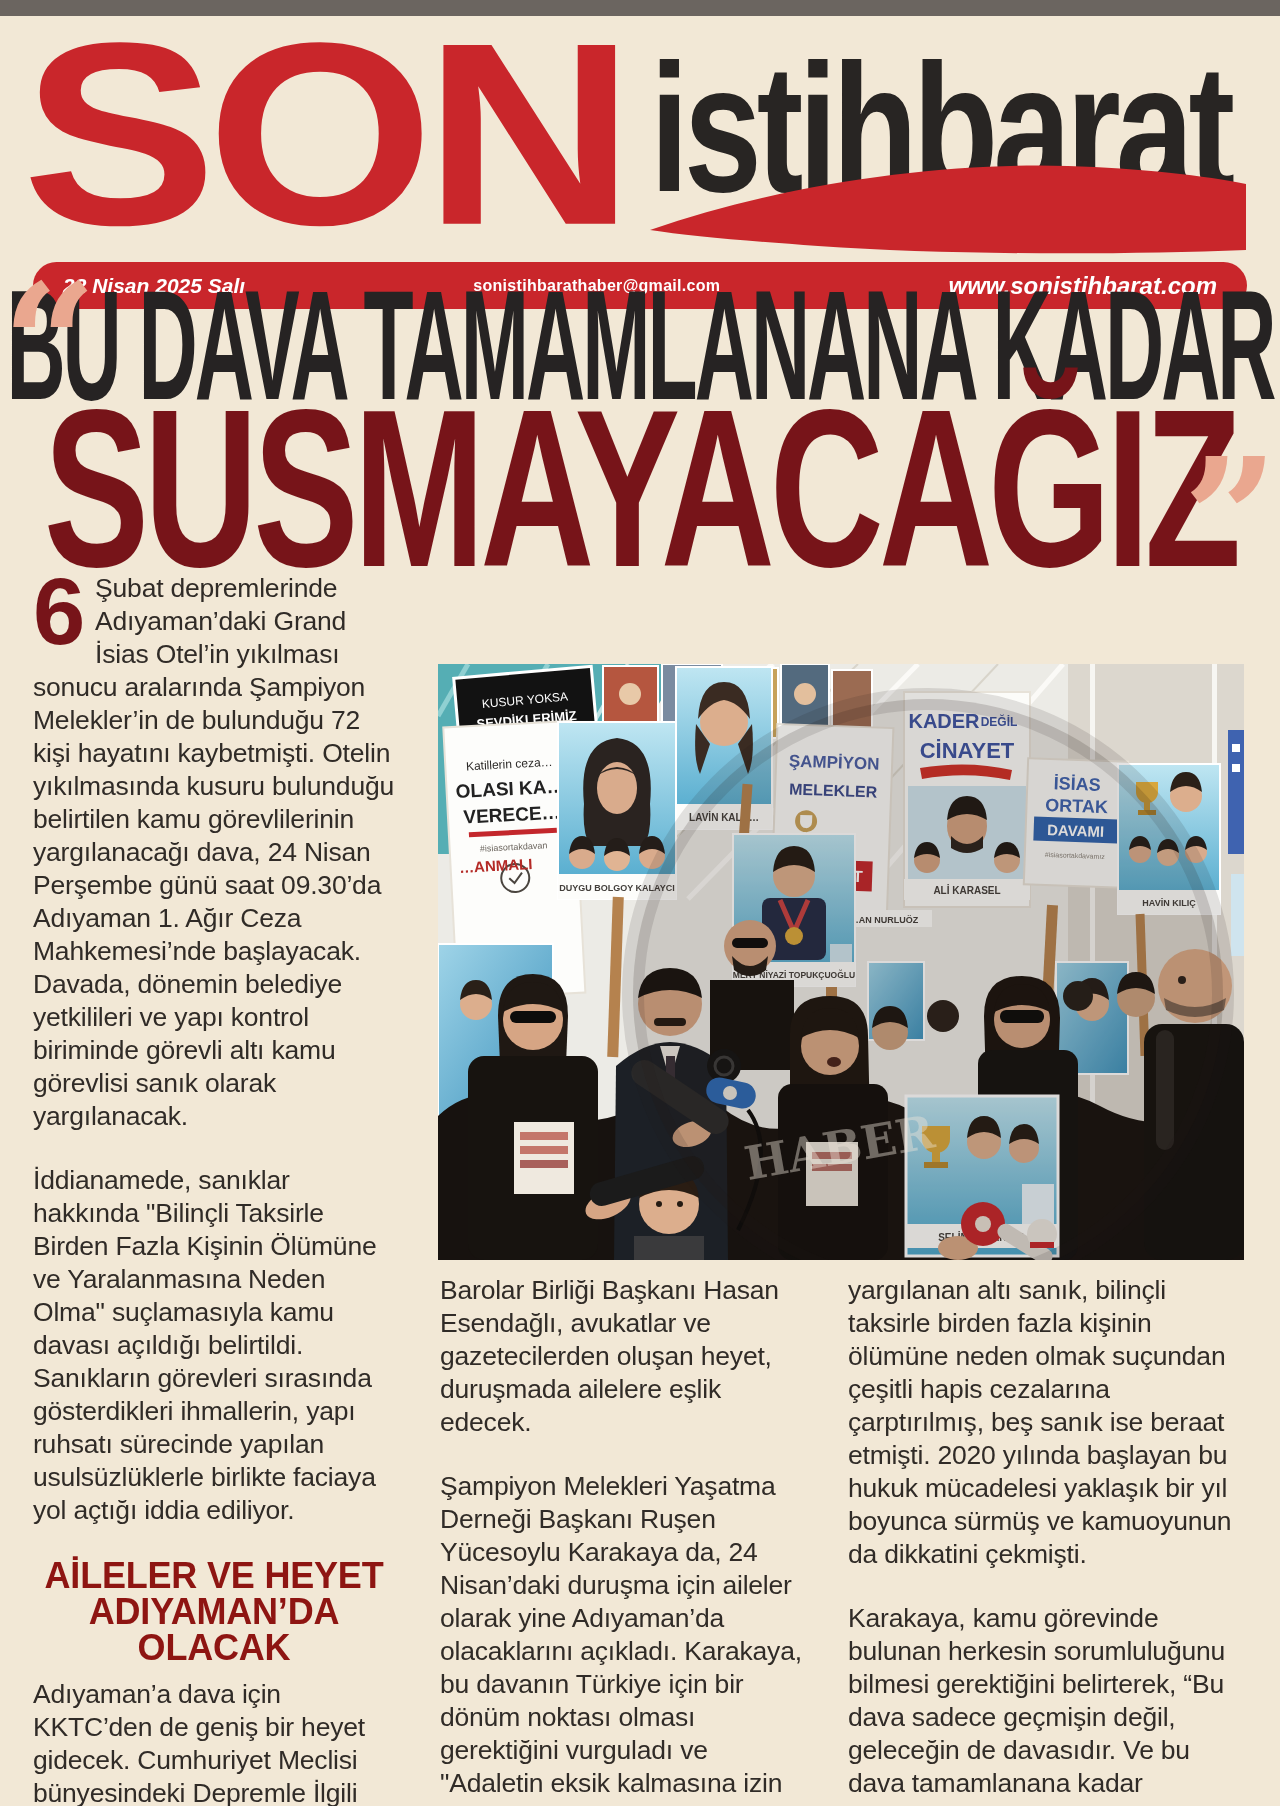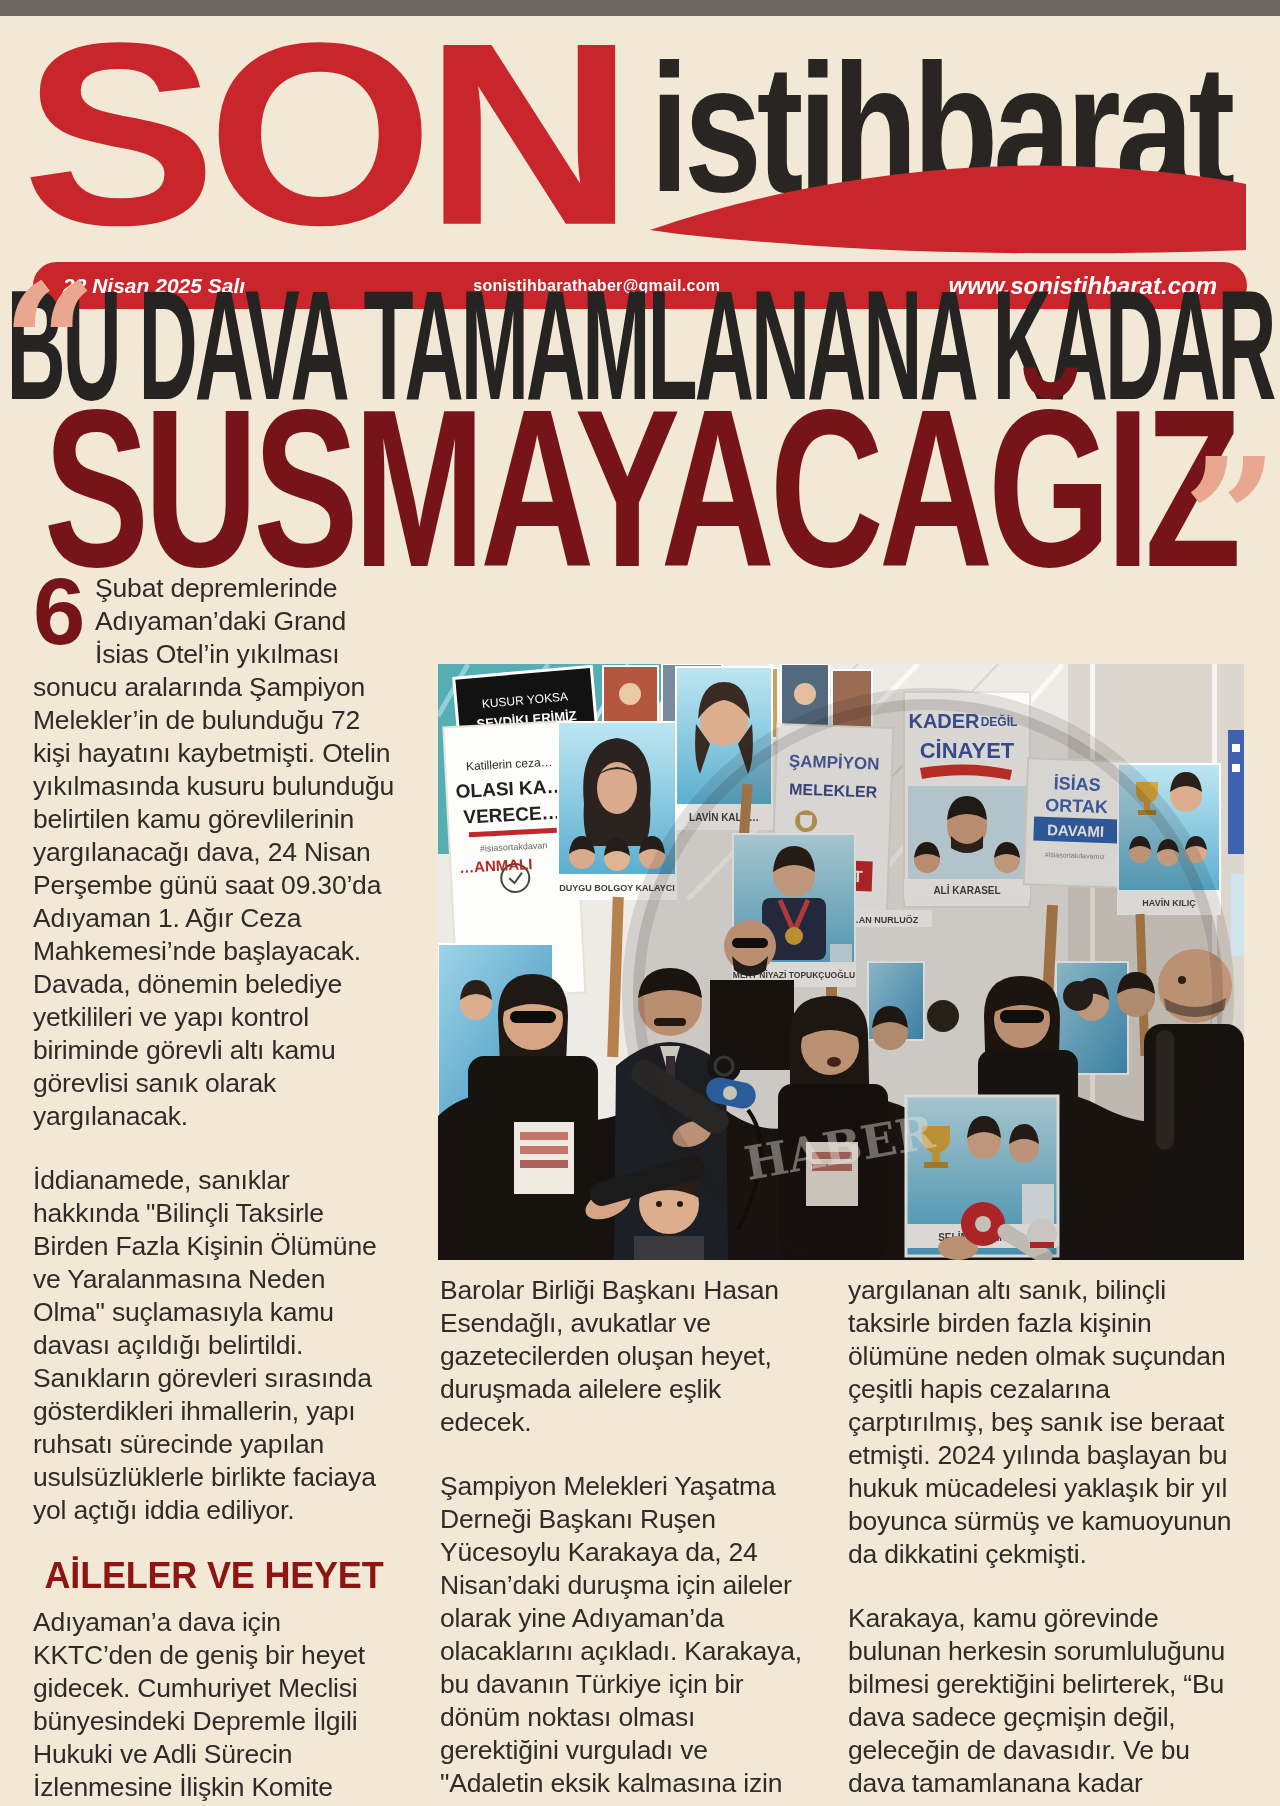--- a/index.html
+++ b/index.html
@@ -98,20 +98,21 @@
     <div class="hl1">BU DAVA TAMAMLANANA KADAR</div>
     <div class="hl2">SUSMAYACAĞIZ</div>
     <span class="q close">”</span>
   </section>
 
   <div class="col col-left">
     <p><span class="dropcap">6</span><span>Şubat depremlerinde Adıyaman’daki Grand İsias Otel’in yıkılması sonucu aralarında Şampiyon Melekler’in de bulunduğu 72 kişi hayatını kaybetmişti. Otelin yıkılmasında kusuru bulunduğu belirtilen kamu görevlilerinin yargılanacağı dava, 24 Nisan Perşembe günü saat 09.30’da Adıyaman 1. Ağır Ceza Mahkemesi’nde başlayacak. Davada, dönemin belediye yetkilileri ve yapı kontrol biriminde görevli altı kamu görevlisi sanık olarak yargılanacak.</span></p>
     <p>İddianamede, sanıklar hakkında "Bilinçli Taksirle Birden Fazla Kişinin Ölümüne ve Yaralanmasına Neden Olma" suçlamasıyla kamu davası açıldığı belirtildi. Sanıkların görevleri sırasında gösterdikleri ihmallerin, yapı ruhsatı sürecinde yapılan usulsüzlüklerle birlikte faciaya yol açtığı iddia ediliyor.</p>
     <div class="subhead">
       <span>AİLELER VE HEYET</span>
+      <span>ADIYAMAN’DA OLACAK</span>
     </div>
     <p>Adıyaman’a dava için KKTC’den de geniş bir heyet gidecek. Cumhuriyet Meclisi bünyesindeki Depremle İlgili Hukuki ve Adli Sürecin İzlenmesine İlişkin Komite Başkanı Oğuzhan Hasipoğlu, DPÖ Müsteşarı Durali Güçlüsoy,</p>
   </div>
 
   <figure class="photo" style="margin:0">
     <svg viewBox="0 0 806 596">
       <defs>
         <linearGradient id="bluecard" x1="0" y1="0" x2="0" y2="1">
           <stop offset="0" stop-color="#bfe6f2"></stop>
             <stop offset="1" stop-color="#4aa6cb"></stop>
@@ -406,17 +407,17 @@
     </svg>
   </figure>
 
   <div class="col col-mid">
     <p>Barolar Birliği Başkanı Hasan Esendağlı, avukatlar ve gazetecilerden oluşan heyet, duruşmada ailelere eşlik edecek.</p>
     <p>Şampiyon Melekleri Yaşatma Derneği Başkanı Ruşen Yücesoylu Karakaya da, 24 Nisan’daki duruşma için aileler olarak yine Adıyaman’da olacaklarını açıkladı. Karakaya, bu davanın Türkiye için bir dönüm noktası olması gerektiğini vurguladı ve "Adaletin eksik kalmasına izin vermeyeceğiz" dedi.</p>
 
   </div>
 
   <div class="col col-right">
-    <p>yargılanan altı sanık, bilinçli taksirle birden fazla kişinin ölümüne neden olmak suçundan çeşitli hapis cezalarına çarptırılmış, beş sanık ise beraat etmişti. 2024 yılında başlayan bu hukuk mücadelesi yaklaşık bir yıl boyunca sürmüş ve kamuoyunun da dikkatini çekmişti.</p>
+    <p>yargılanan altı sanık, bilinçli taksirle birden fazla kişinin ölümüne neden olmak suçundan çeşitli hapis cezalarına çarptırılmış, beş sanık ise beraat etmişti. 2020 yılında başlayan bu hukuk mücadelesi yaklaşık bir yıl boyunca sürmüş ve kamuoyunun da dikkatini çekmişti.</p>
     <p>Karakaya, kamu görevinde bulunan herkesin sorumluluğunu bilmesi gerektiğini belirterek, “Bu dava sadece geçmişin değil, geleceğin de davasıdır. Ve bu dava tamamlanana kadar susmayacağız,” ifadelerini kullandı.</p>
   </div>
 
 </div>
 
 </body></html>

